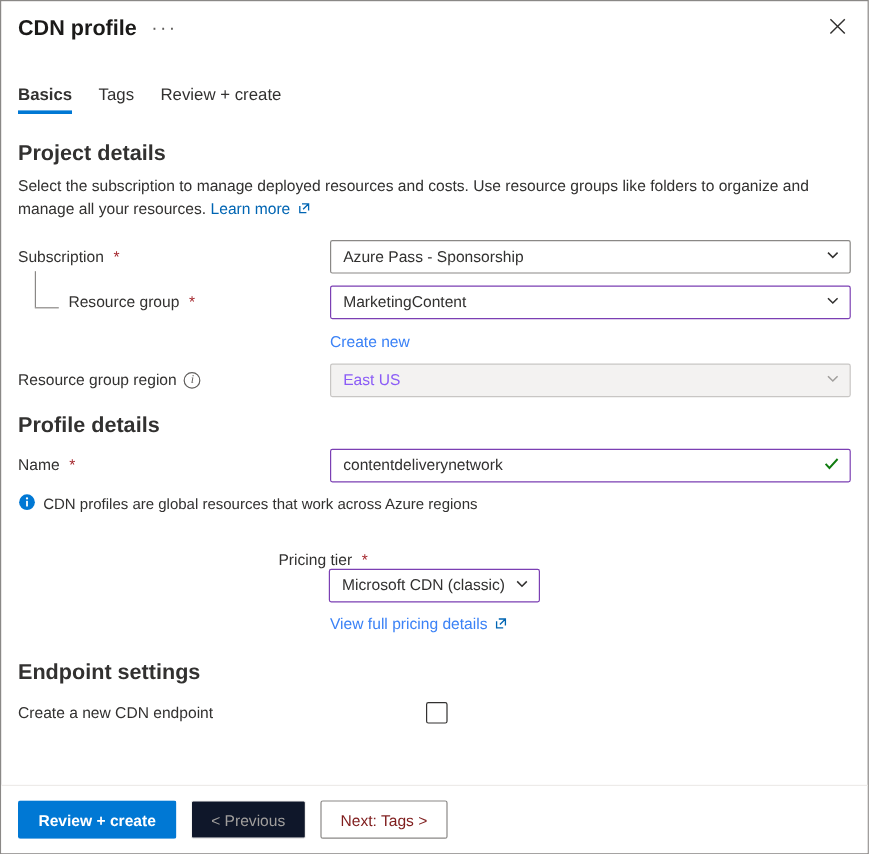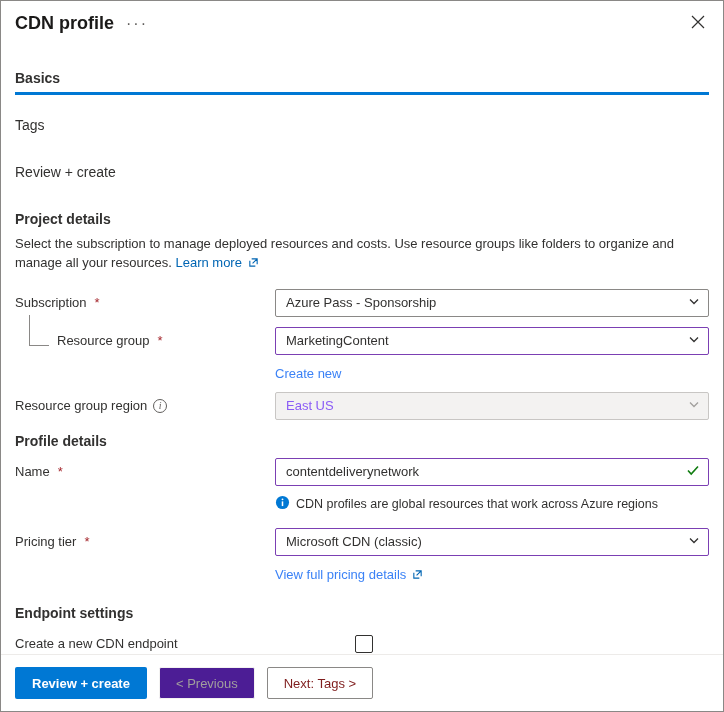--- a/index.html
+++ b/index.html
@@ -24,37 +24,36 @@
       color: #1b1a19;
       margin-right: 12px;
     }
     .dots { font-size: 16px; color: #605e5c; letter-spacing: 2px; cursor: pointer; }
     .close { margin-left: auto; font-size: 18px; color: #323130; cursor: pointer; padding: 4px; }
     .tabs {
       display: flex;
       gap: 22px;
       padding: 28px 14px 0 14px;
       border-bottom: none;
-      flex-direction: column;
     }
     .tab {
       padding-bottom: 6px;
       font-size: 14px;
       color: #323130;
       cursor: pointer;
       border-bottom: 3px solid transparent;
     }
     .tab.active {
       font-weight: 600;
       border-bottom-color: #0078d4;
     }
     .content { padding: 10px 14px 0 14px; }
     .section-heading {
       font-weight: 600;
-      font-size: 14px;
+      font-size: 18px;
       margin: 12px 0 8px 0;
     }
     .descr { font-size: 13px; color: #323130; line-height: 1.45; margin-bottom: 14px; }
     .link { color: #0065b3; text-decoration: none; cursor: pointer; }
     .ext-icon { display:inline-block; vertical-align: -1px; margin-left: 2px; }
     .row {
       display: flex;
       align-items: center;
       margin-bottom: 8px;
       min-height: 30px;
@@ -110,21 +109,21 @@
     }
     .check-green {
       position: absolute;
       right: 8px;
       top: 50%;
       transform: translateY(-50%);
     }
     .sublink-row { display:flex; }
     .sublink-row .spacer { width: 260px; flex-shrink:0; }
     .sublink { color: #3b82f6; font-size: 13px; cursor: pointer; margin-top: 2px; margin-bottom: 10px; display:inline-block; }
-    .info-row { display:flex; margin-top: 4px; }
+    .info-row { display:flex; margin-top: 4px; flex-direction: column; }
     .info-text { font-size: 12.5px; color: #323130; display:flex; align-items:center; gap:6px; }
     .info-icon-wrap { color:#0078d4; }
     .checkbox {
       width: 18px; height: 18px;
       border: 1px solid #323130;
       border-radius: 2px;
       cursor: pointer;
       margin-left: 80px;
     }
     .footer {
@@ -141,21 +140,21 @@
       padding: 0 16px;
       border-radius: 2px;
       font-size: 13px;
       cursor: pointer;
       border: 1px solid transparent;
       display: inline-flex;
       align-items: center;
     }
     .btn.primary { background: #0078d4; color: #fff; font-weight: 600; }
     .btn.secondary { background: #fff; color: #7f1d1d; border-color: #8a8886; }
-    .btn.disabled { background: #4c1d95; color: #a19f9d; border-color: #f3f2f1; cursor: default; }
+    .btn.disabled { background: #0f172a; color: #a19f9d; border-color: #f3f2f1; cursor: default; }
     .info-circ {
       width:14px; height:14px;
       border:1px solid #605e5c;
       border-radius:50%;
       display:inline-flex;
       align-items:center; justify-content:center;
       font-size:10px; color:#605e5c;
       font-style: italic;
       font-family: serif;
     }
@@ -262,21 +261,21 @@
     <div class="info-text">
       <span class="info-icon-wrap"><svg width="15" height="15" viewBox="0 0 16 16">
             <circle cx="8" cy="8" r="7" fill="#0078d4"></circle>
             <rect x="7.2" y="6.8" width="1.6" height="5" fill="#fff"></rect>
             <circle cx="8" cy="4.6" r="1" fill="#fff"></circle>
           </svg></span>
       <span>CDN profiles are global resources that work across Azure regions</span>
     </div>
   </div>
 
-  <div class="row" style="margin-top:14px;">
+  <div class="row" style="margin-top:30px;flex-direction:column;">
     <div class="label-col">
       <span>Pricing tier</span>
         <span class="req">*</span>
     </div>
     <div class="field-col">
       <div class="select highlight">
         <span>Microsoft CDN (classic)</span>
         <span class="chev"><svg width="12" height="12" viewBox="0 0 12 12">
               <path d="M2 4l4 4 4-4" stroke="#323130" stroke-width="1.3" fill="none"></path>
             </svg></span>

